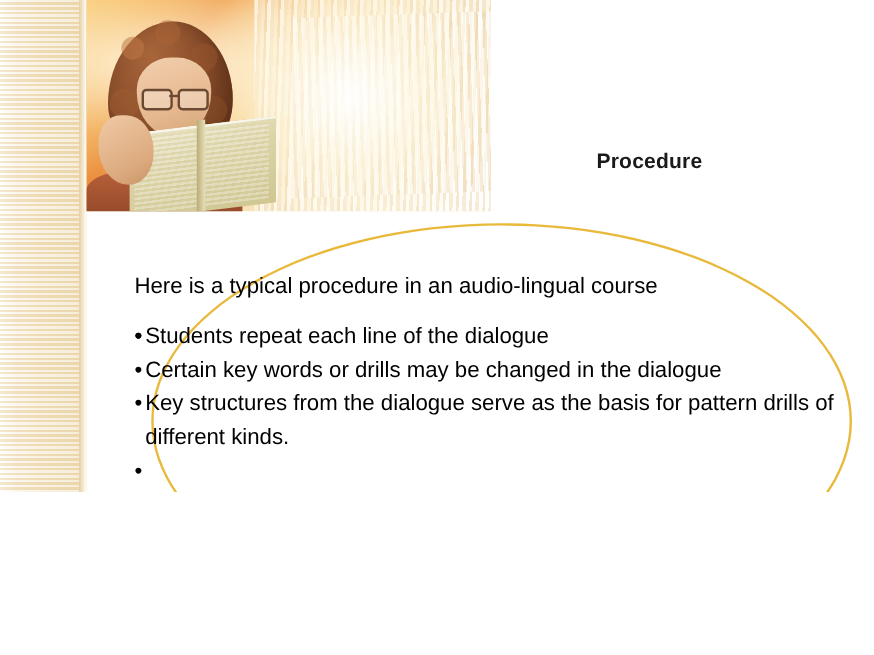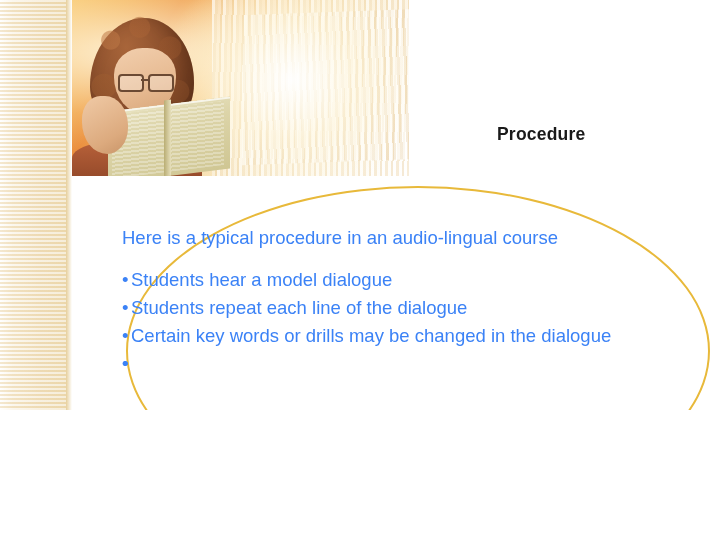--- a/index.html
+++ b/index.html
@@ -233,24 +233,24 @@
     height: 330px;
     border: 2px solid #e8b93a;
     border-radius: 50%;
     box-sizing: border-box;
     background: transparent;
   }
 
   
   .body-text {
     position: absolute;
-    left: 122px;
+    left: 112px;
     top: 224px;
     width: 600px;
-    color: #3b82f6;
+    color: #000000;
     font-size: 18.5px;
     line-height: 28px;
   }
   .body-text .lead {
     margin: 0 0 14px 0;
   }
   .body-text ul {
     list-style: none;
     margin: 0;
     padding: 0;
@@ -296,21 +296,21 @@
     <div class="hand"></div>
   </div>
 
   <div class="title">Procedure</div>
 
   <div class="ellipse"></div>
 
   <div class="body-text">
     <p class="lead">Here is a typical procedure in an audio-lingual course</p>
     <ul>
-      <li><span class="bullet">•</span><span>Students hear a model dialogue</span></li>
+      <li><span class="bullet">•</span></li>
       <li><span class="bullet">•</span><span>Students repeat each line of the dialogue</span></li>
       <li><span class="bullet">•</span><span>Certain key words or drills may be changed in the dialogue</span></li>
-      <li><span class="bullet">•</span></li>
+      <li><span class="bullet">•</span><span>Key structures from the dialogue serve as the basis for pattern drills of different kinds.</span></li>
       <li><span class="bullet">•</span></li>
     </ul>
   </div>
 
 </div>
 
 </body></html>

